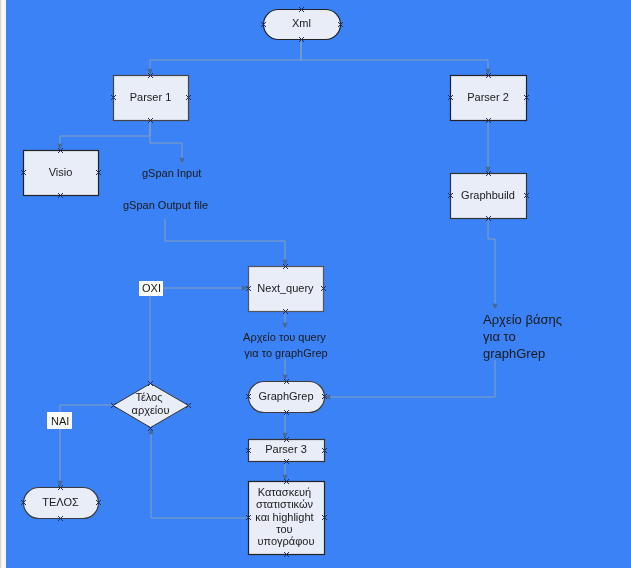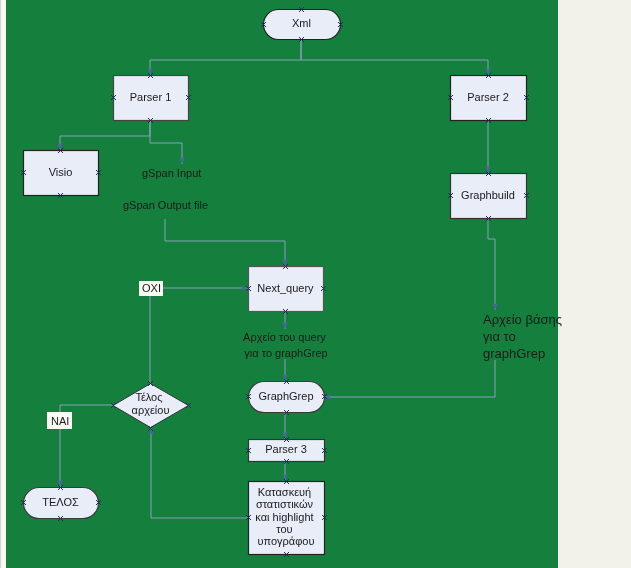--- a/index.html
+++ b/index.html
@@ -1,19 +1,19 @@
 <!DOCTYPE html>
 <html><head>
 <meta charset="utf-8">
 <title>Xml processing flowchart</title>
 <style>
   html,body{margin:0;padding:0;}
   body{width:631px;height:568px;overflow:hidden;background:#f2f2ea;
        font-family:"Liberation Sans",sans-serif;}
-  #canvas{position:relative;width:558px;height:568px;background:#15803d;}
+  #canvas{position:relative;width:631px;height:568px;background:#3b82f6;}
   svg#chart{display:block;position:absolute;left:0;top:0;will-change:transform;}
   #page-left-edge{position:absolute;left:0;top:0;width:6px;height:568px;
      background:linear-gradient(to right,#c9c9c2 0px,#e6e6e0 1px,#fbfbf8 2px,#fafaf5 4px,#f2f2ea 6px);}
   .conn{fill:none;stroke:#87a0ba;stroke-width:1;}
   .arrow{fill:#44699a;}
   .nshape{fill:#e8edf8;stroke-width:1.2;}
   .nshape.dia{stroke-width:1;}
   .xh{fill:#1f2a5a;}
   .nlabel{font-family:"Liberation Sans",sans-serif;font-size:11px;fill:#1a1a1a;
           text-anchor:middle;dominant-baseline:middle;}

